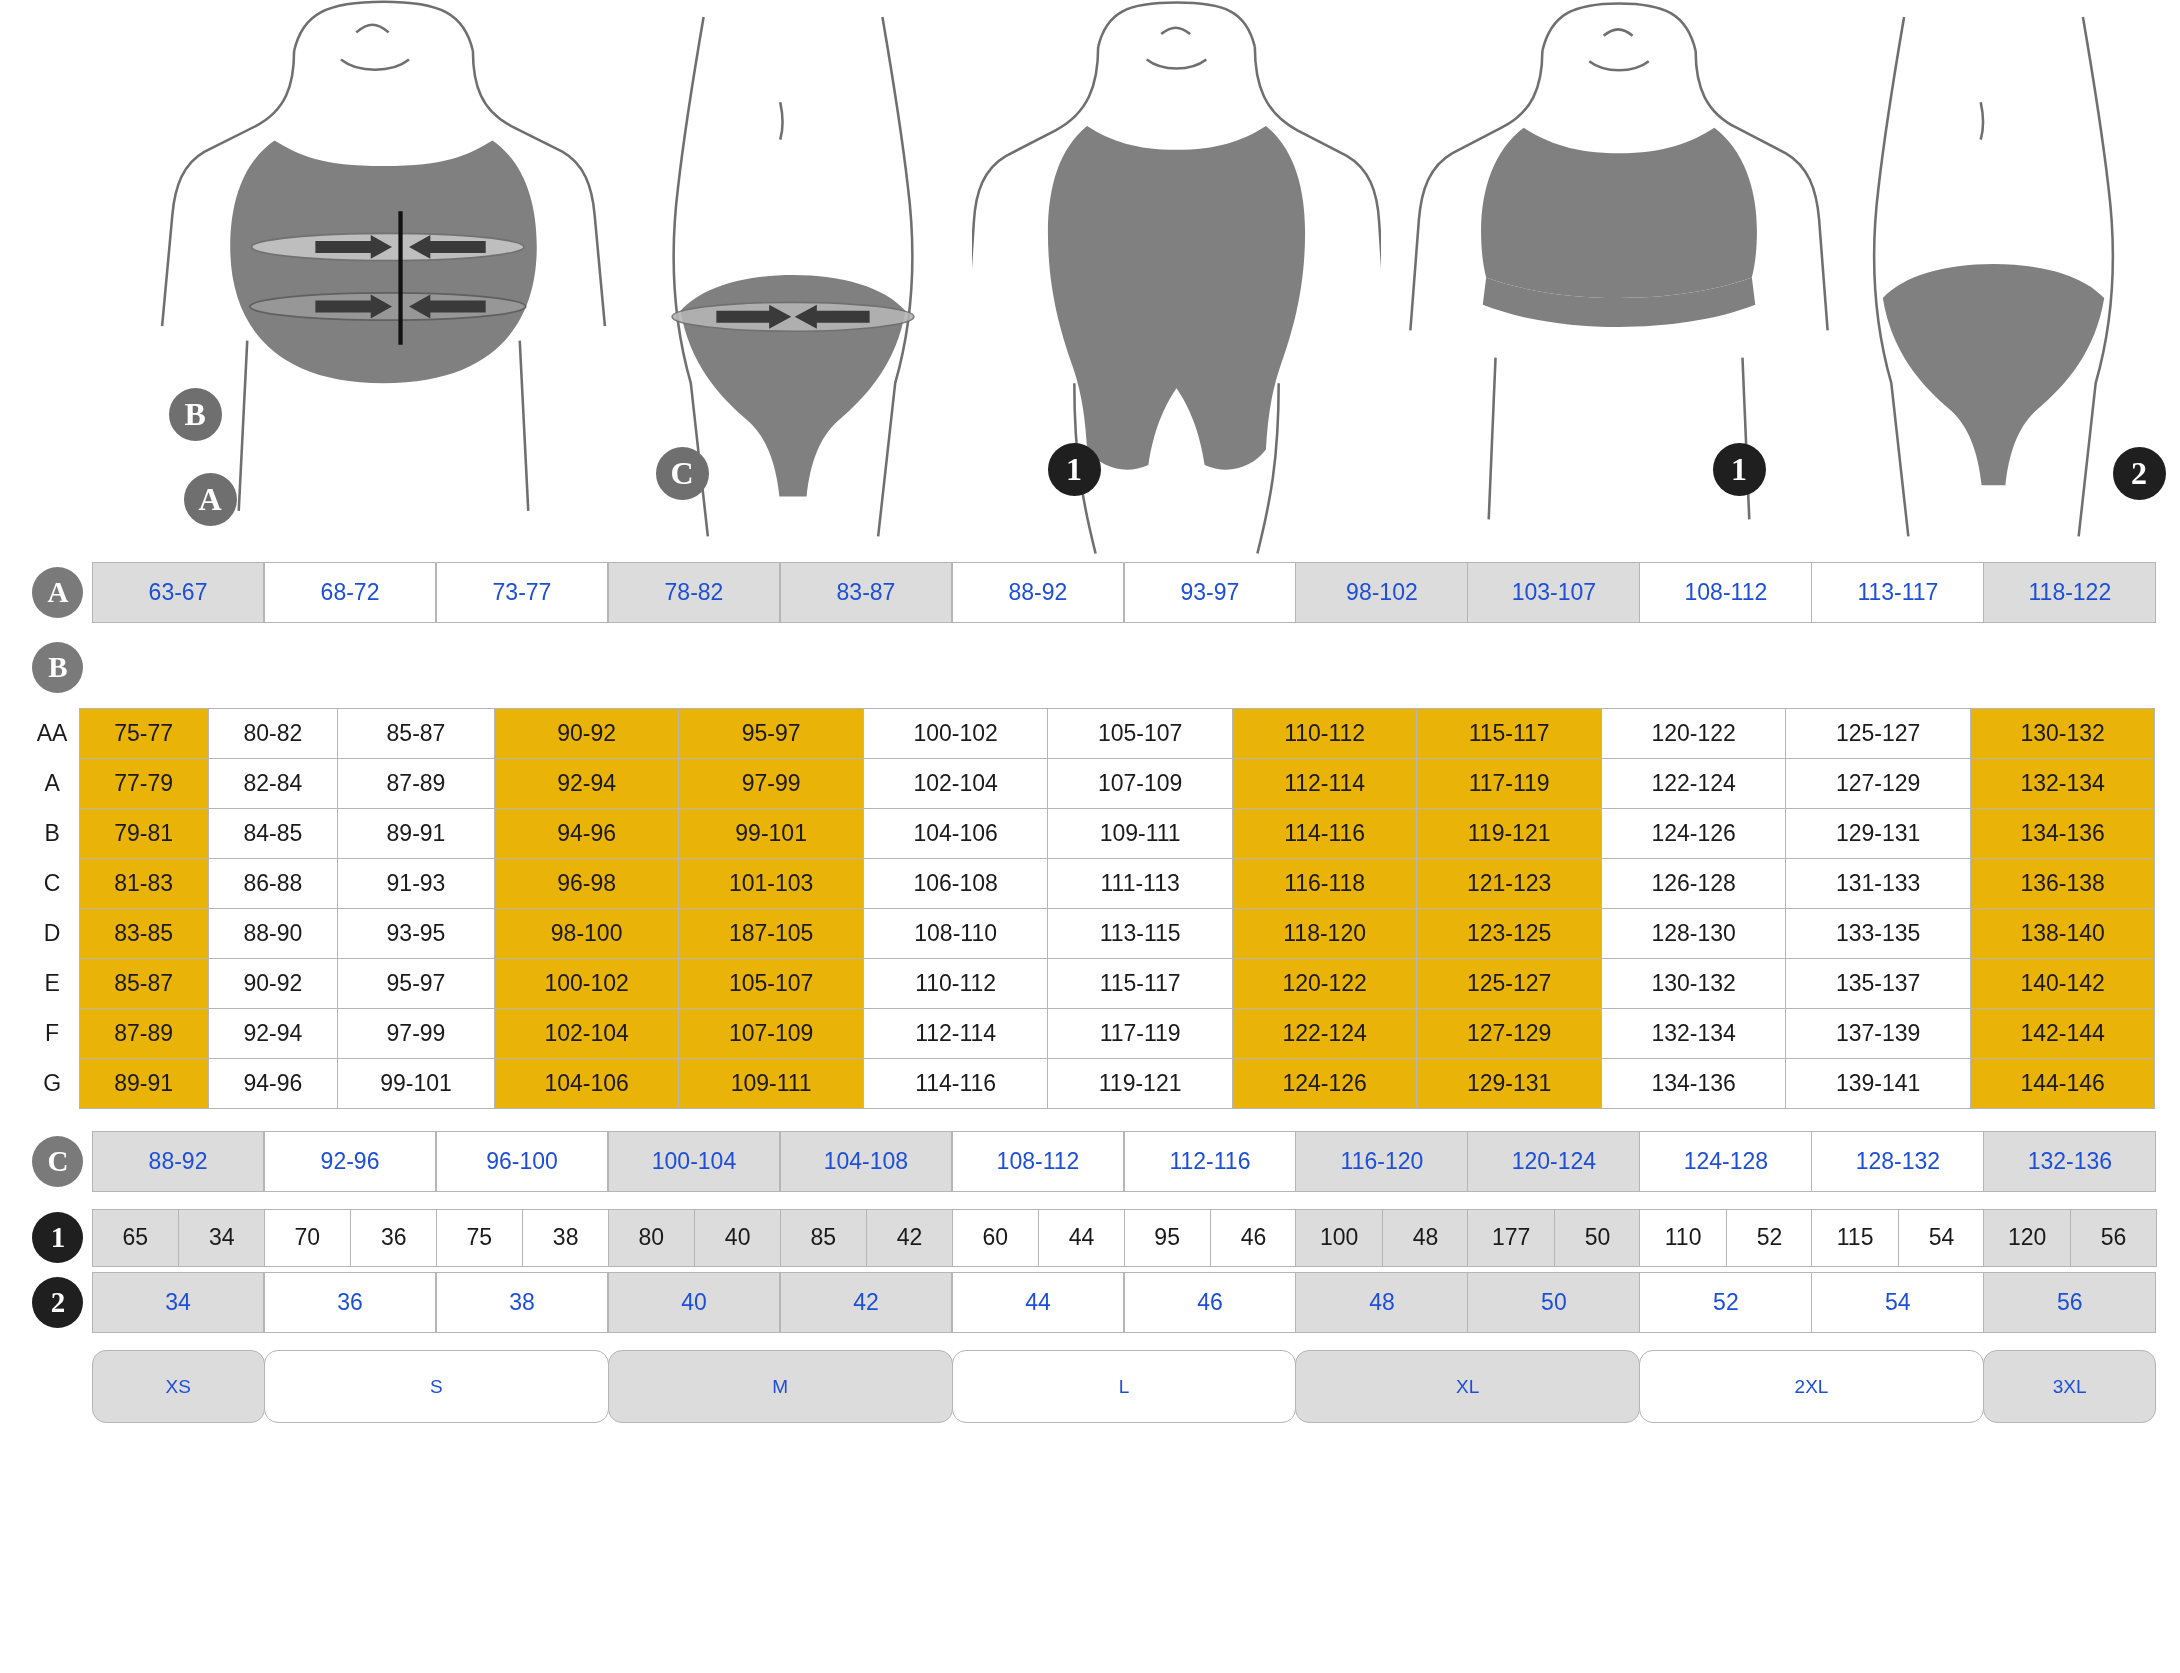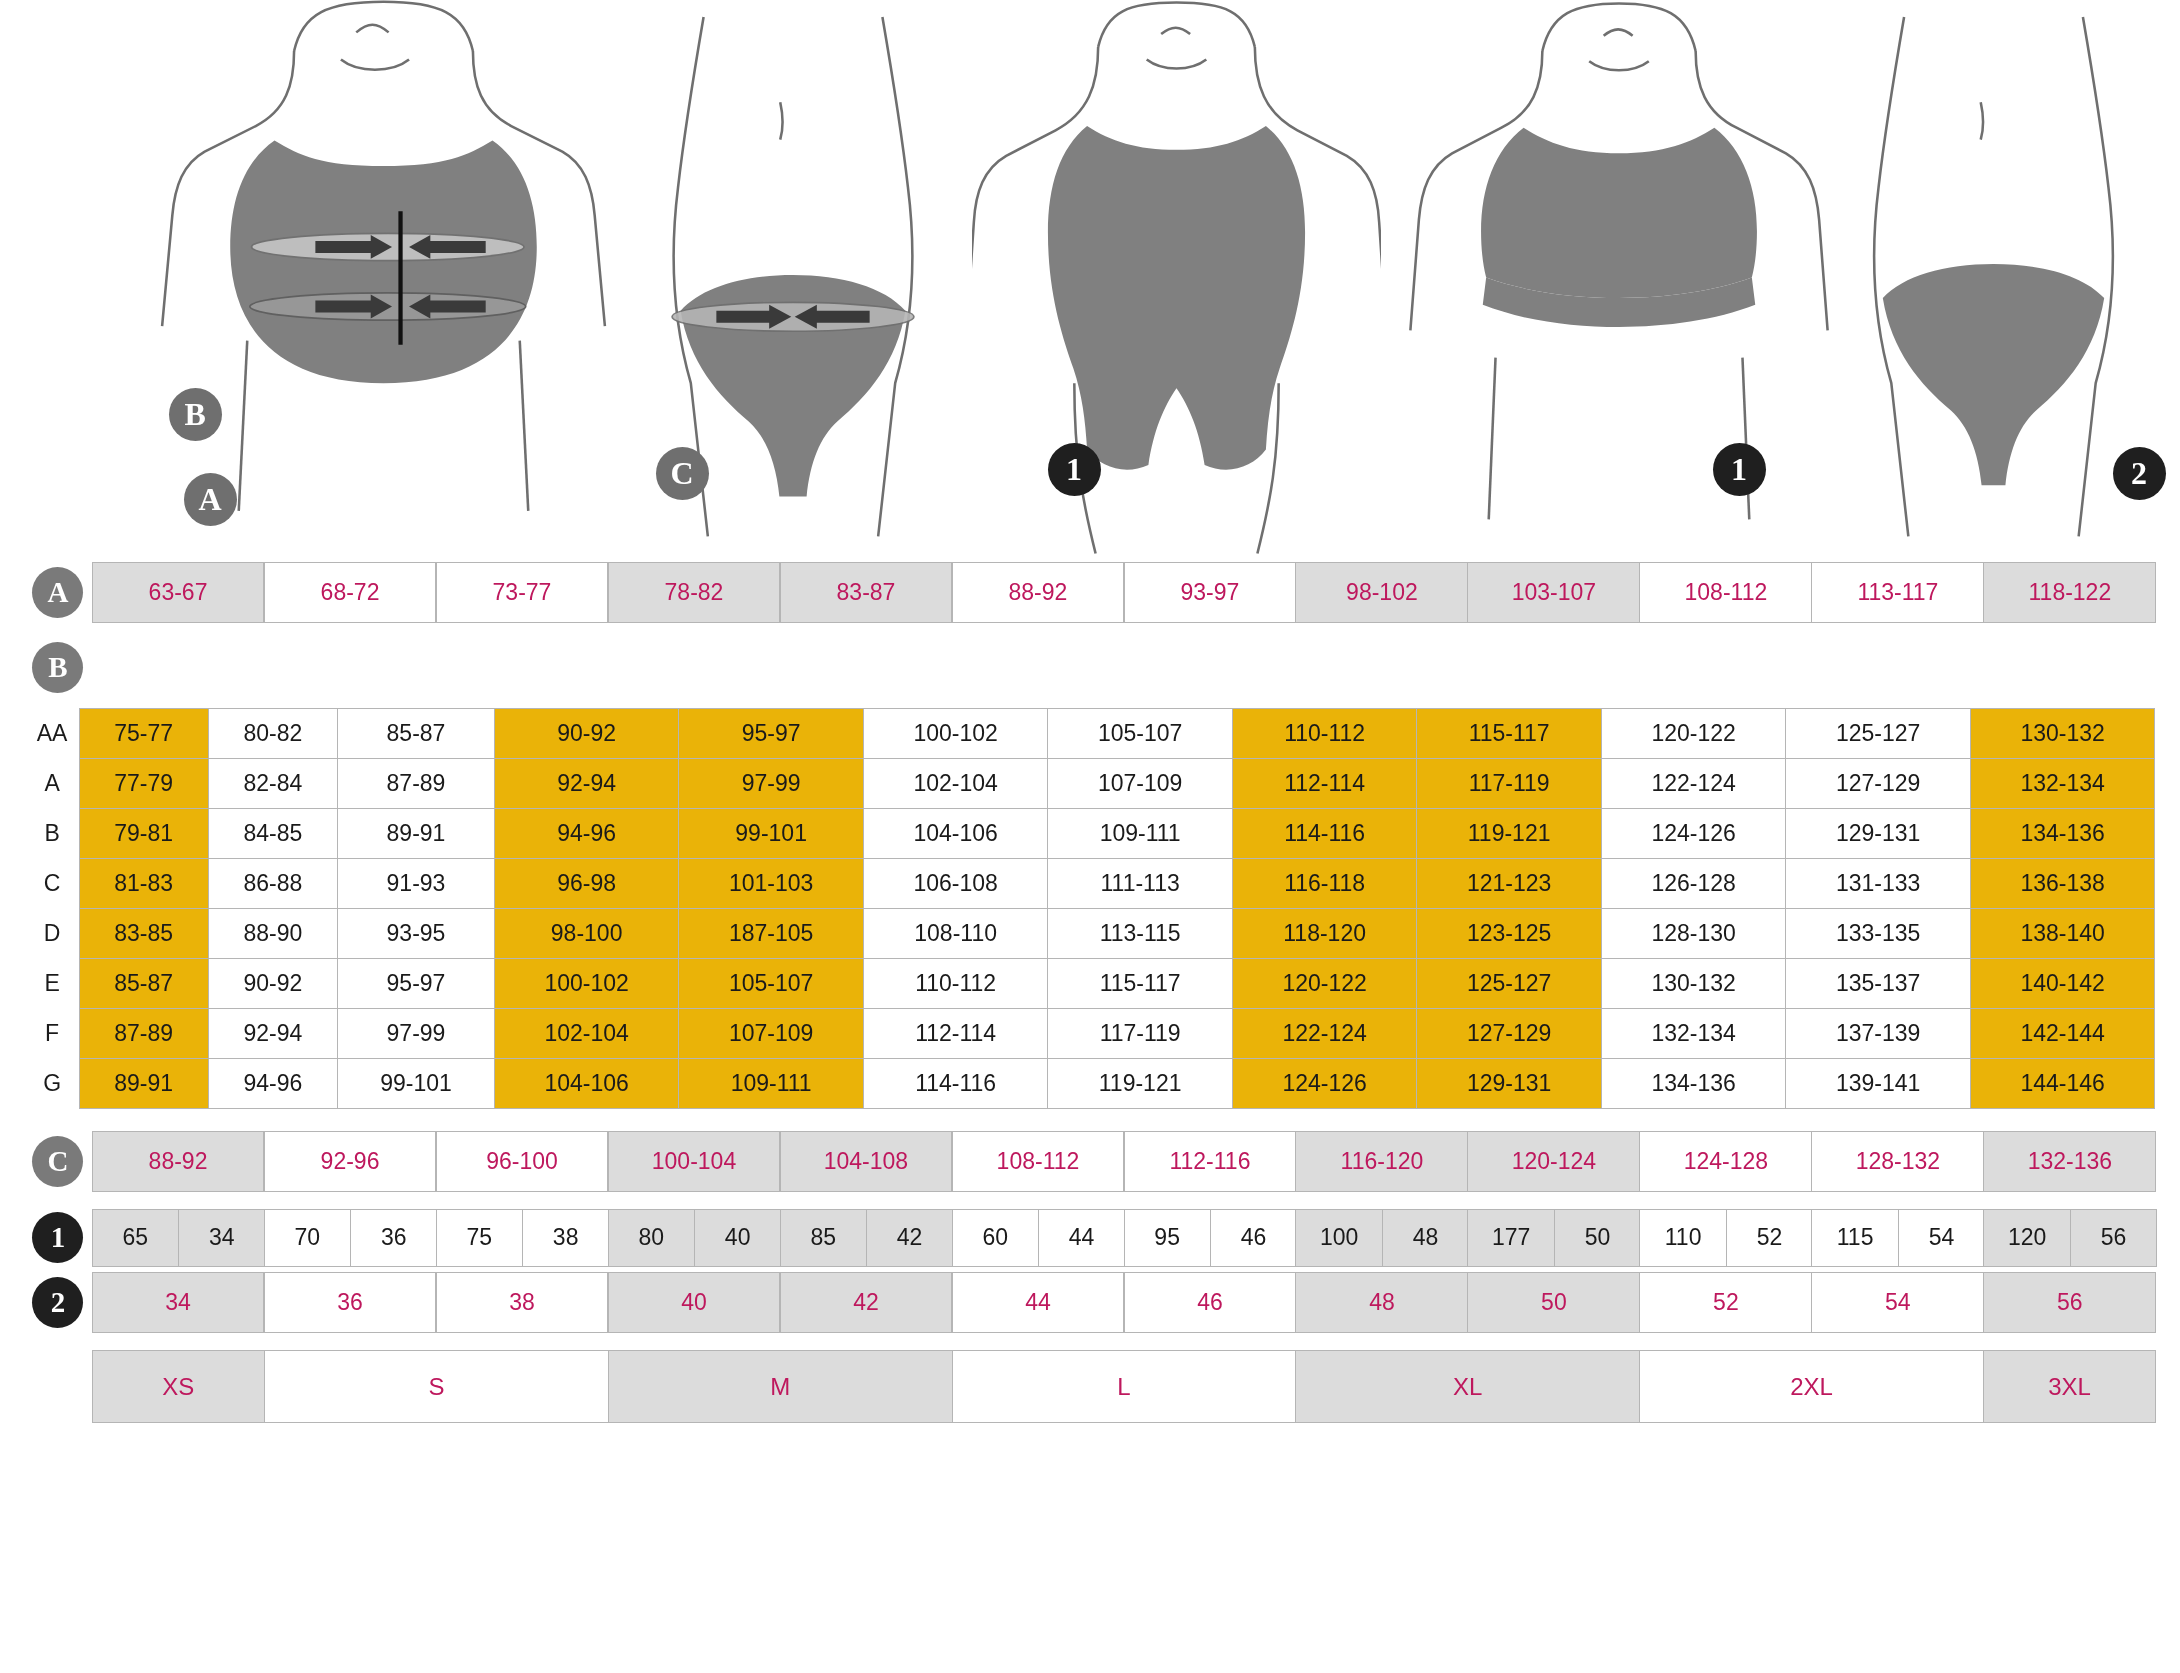--- a/index.html
+++ b/index.html
@@ -90,21 +90,21 @@
     flex: 1;
     border: 0.9px solid #b5b5b5;
     margin-right: -0.9px;
     box-sizing: border-box;
     display: flex;
     align-items: center;
     justify-content: center;
     font-size: 23px;
     height: 61px;
     background: #ffffff;
-    color: #be185d;
+    color: #1d4ed8;
   }
   .cell.shaded {
     background: #dcdcdc;
   }
 
   
   .btable {
     width: 100%;
     border-collapse: collapse;
     margin-top: 1.7px;
@@ -149,21 +149,22 @@
     font-size: 23px;
     height: 58px;
     background: #ffffff;
   }
   .dualcell.shaded .half {
     background: #dcdcdc;
   }
 
   .sizerow .cell {
     height: 73px;
-    font-size: 24px;
+    font-size: 19px;
+    border-radius: 14px;
   }
   .spacer-sm { height: 12px; }
   .spacer-md { height: 22px; }
 </style>
 </head>
 <body>
 
 <div class="page">
 
   <div class="figures">

